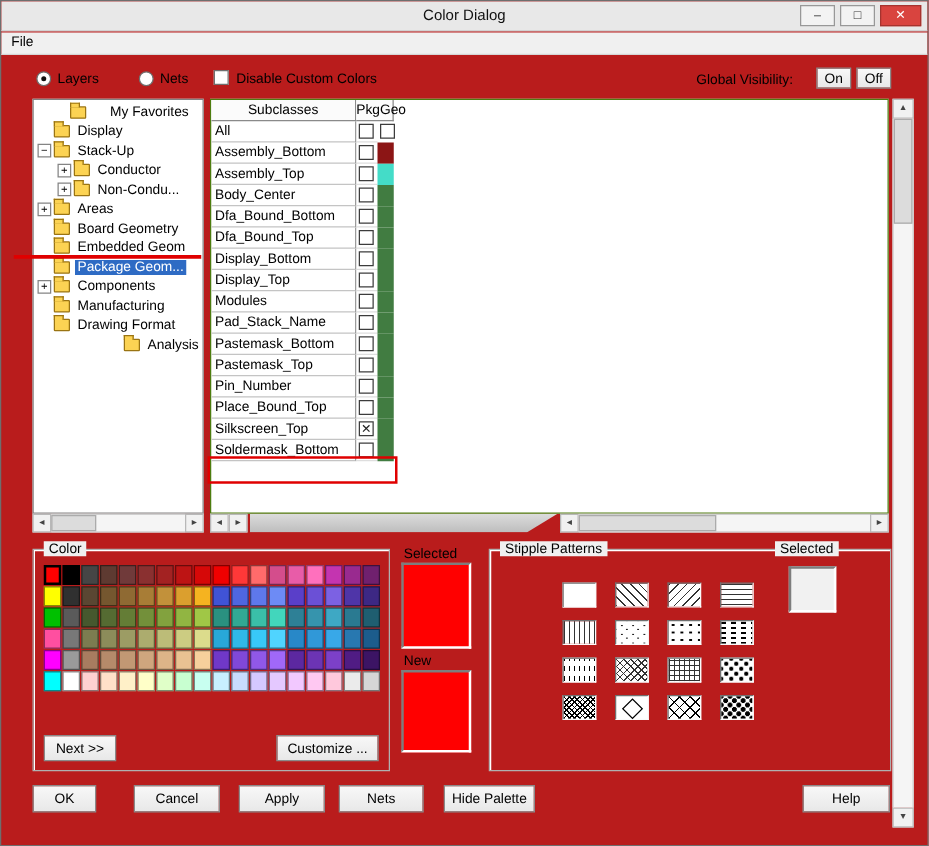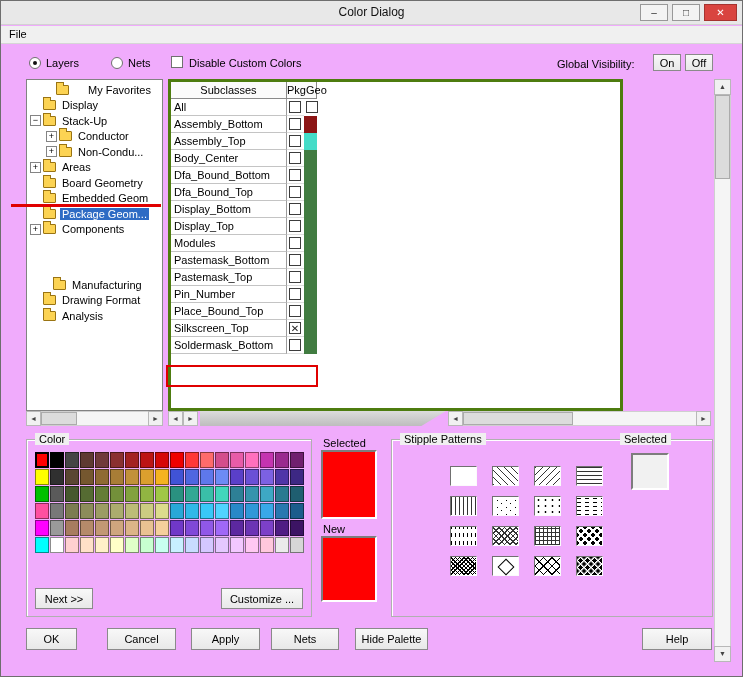--- a/index.html
+++ b/index.html
@@ -1,17 +1,17 @@
 <!DOCTYPE html>
 <html><head>
 <meta charset="utf-8">
 <style>
   *{margin:0;padding:0;box-sizing:border-box}
   body{font-family:"Liberation Sans",sans-serif;background:#fff;width:743px}
-  #win{position:relative;width:743px;height:677px;background:#f0abfc;border:1px solid #6e6e6e;overflow:hidden;font-size:11px;color:#000}
+  #win{position:relative;width:743px;height:677px;background:#b91c1c;border:1px solid #6e6e6e;overflow:hidden;font-size:11px;color:#000}
 
   
   .titlebar{position:absolute;left:0;top:0;width:100%;height:24px;background:#e8e8e8;border-bottom:1px solid #d2d2d2}
   .title{position:absolute;left:0;right:0;top:4px;text-align:center;font-size:12px;color:#111}
   .winbtns{position:absolute;right:5px;top:3px;display:flex;gap:4px}
   .wbtn{width:28px;height:17px;border:1px solid #989898;background:#f3f3f3;font-size:10px;line-height:15px;text-align:center;color:#333}
   .wbtn.close{width:33px;background:#d9443f;border-color:#a5332f;color:#fff}
   .menubar{position:absolute;left:0;top:25px;width:100%;height:18px;background:#f0f0f0;border-bottom:1px solid #d6d6d6}
   .menuitem{display:inline-block;padding:2px 8px;font-size:11px}
 
@@ -26,21 +26,21 @@
   .tree-items{position:absolute;left:1px;top:2px;right:1px;bottom:0;overflow:hidden}
   .tree-item{display:flex;align-items:center;height:15.5px;white-space:nowrap}
   .expander{flex:none;width:11px;height:11px;border:1px solid #848484;background:#fff;font-size:9px;line-height:9px;text-align:center;margin-right:2px}
   .exp-spacer{flex:none;width:13px}
   .folder{flex:none;width:13px;height:10px;background:#fcd353;border:1px solid #9a7413;border-radius:1px;position:relative;margin-right:4px}
   .folder::before{content:"";position:absolute;left:-1px;top:-4px;width:6px;height:3px;background:#fcd353;border:1px solid #9a7413;border-bottom:none}
   .tlabel{padding:0 2px;font-size:11px}
   .tsel{background:#2e6bc4;color:#fff}
 
   
-  .tablepane{position:absolute;left:167px;top:78px;width:455px;height:332px;background:#fff;border:3px solid #4d7c0f;overflow:hidden}
+  .tablepane{position:absolute;left:167px;top:78px;width:543px;height:332px;background:#fff;border:1px solid #4d7c0f;overflow:hidden}
   .th{position:absolute;top:0;height:17px;background:#fbfbfb;border-right:1px solid #8a8a8a;border-bottom:1px solid #8a8a8a;text-align:center;font-size:11px;padding-top:2px}
   .thsub{left:0;width:116px}
   .thpkg{left:116px;width:30px}
   .rows{position:absolute;left:0;top:17px;right:0;bottom:0;overflow:hidden}
   .trow{position:relative;height:17px}
   .tname{position:absolute;left:0;top:0;width:116px;height:17px;border-right:1px solid #9c9c9c;border-bottom:1px solid #c4c4c4;padding:2px 0 0 3px;font-size:11px;white-space:nowrap;overflow:hidden}
   .tcbcell{position:absolute;left:116px;top:0;width:17px;height:17px;border-bottom:1px solid #dedede}
   .tcb{position:absolute;left:2px;top:2px;width:12px;height:12px;border:1px solid #3c3c3c;background:#fff}
   .tcb.x::after{content:"\2715";position:absolute;left:0;top:0;width:100%;text-align:center;font-size:10px;line-height:11px;color:#222}
   .tcb.tcb2{left:135px;top:2px}
@@ -186,31 +186,31 @@
         <div class="tree-item" style="padding-left: 2px;">
           <span class="exp-spacer"></span>
           <span class="folder"></span>
           <span class="tlabel tsel">Package Geom...</span>
         </div>
         <div class="tree-item" style="padding-left: 2px;">
           <span class="expander">+</span>
           <span class="folder"></span>
           <span class="tlabel">Components</span>
         </div>
-        <div class="tree-item" style="padding-left: 12px; margin-top: 40px;">
+        <div class="tree-item" style="padding-left: 2px;">
           <span class="exp-spacer"></span>
           <span class="folder"></span>
           <span class="tlabel">Manufacturing</span>
         </div>
         <div class="tree-item" style="padding-left: 2px;">
           <span class="exp-spacer"></span>
           <span class="folder"></span>
           <span class="tlabel">Drawing Format</span>
         </div>
-        <div class="tree-item" style="padding-left: 2px;">
+        <div class="tree-item" style="padding-left: 2px; justify-content: flex-end;">
           <span class="exp-spacer"></span>
           <span class="folder"></span>
           <span class="tlabel">Analysis</span>
         </div>
       </div>
   </div>
   <div class="hscroll tree-hscroll">
     <span class="sbtn">◄</span>
     <span class="strack">
         <span class="sthumb" style="left:0;width:36px"></span>
@@ -273,20 +273,27 @@
         </div>
         <div class="trow">
           <div class="tname">Display_Top</div>
           <div class="tcbcell">
             <div class="tcb"></div>
           </div>
           <div class="tswatch" style="background: rgb(65, 124, 65);"></div>
         </div>
         <div class="trow">
           <div class="tname">Modules</div>
+          <div class="tcbcell">
+            <div class="tcb"></div>
+          </div>
+          <div class="tswatch" style="background: rgb(65, 124, 65);"></div>
+        </div>
+        <div class="trow">
+          <div class="tname">Pad_Stack_Name</div>
           <div class="tcbcell">
             <div class="tcb"></div>
           </div>
           <div class="tswatch" style="background: rgb(65, 124, 65);"></div>
         </div>
         <div class="trow">
           <div class="tname">Pastemask_Bottom</div>
           <div class="tcbcell">
             <div class="tcb"></div>
           </div>

